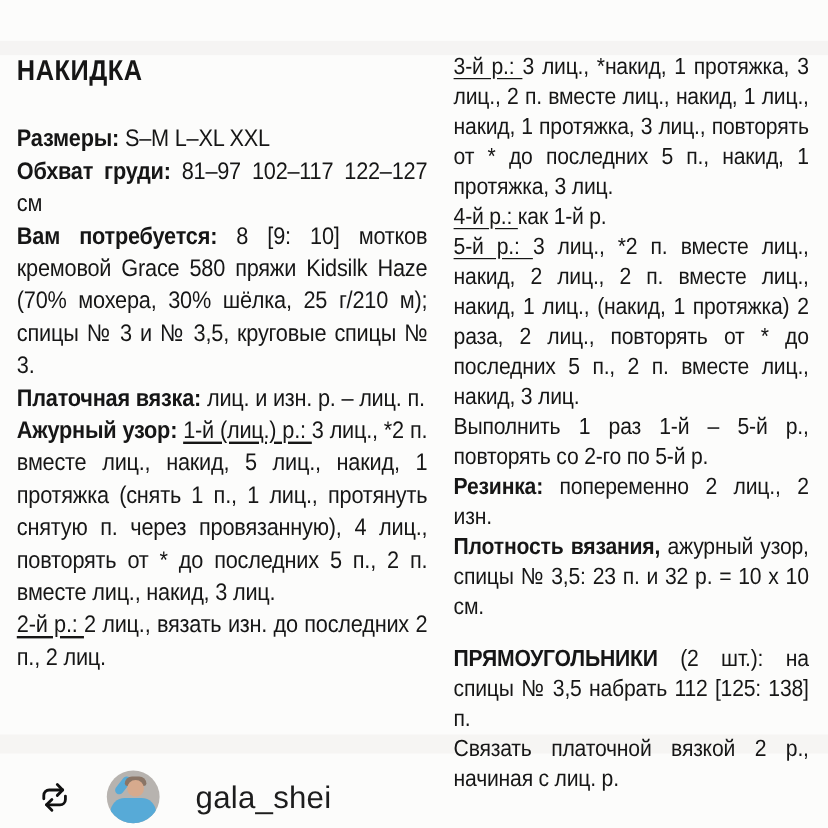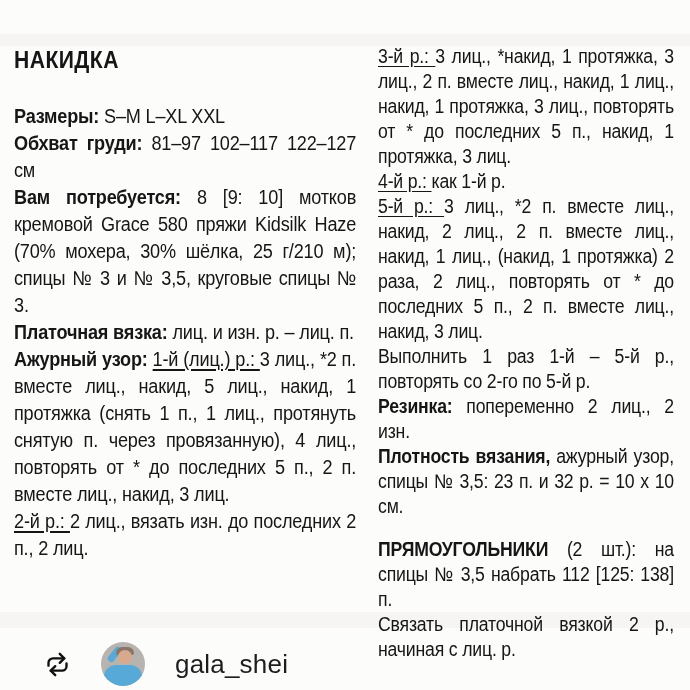--- a/index.html
+++ b/index.html
@@ -29,21 +29,21 @@
     transform:scaleX(0.905);
   }
   .right{
     left:378px;top:44px;width:327px;
     font-size:19.5px;line-height:25px;letter-spacing:-0.2px;
     transform:scaleX(0.905);
   }
   .b{font-weight:bold;}
   .u{text-decoration:underline;text-underline-offset:3px;}
   .footer{
-    position:absolute;left:44px;top:640px;height:48px;
+    position:absolute;left:32px;top:640px;height:48px;
     display:flex;align-items:center;gap:30px;
   }
   .ricon{width:27px;height:27px;display:inline-block;}
   .ricon svg{display:block;}
   .avatar{
     width:44px;height:44px;border-radius:50%;
     background:var(--av-bg,#b7b3af);
     position:relative;overflow:hidden;display:inline-block;
     cursor:pointer;
   }

